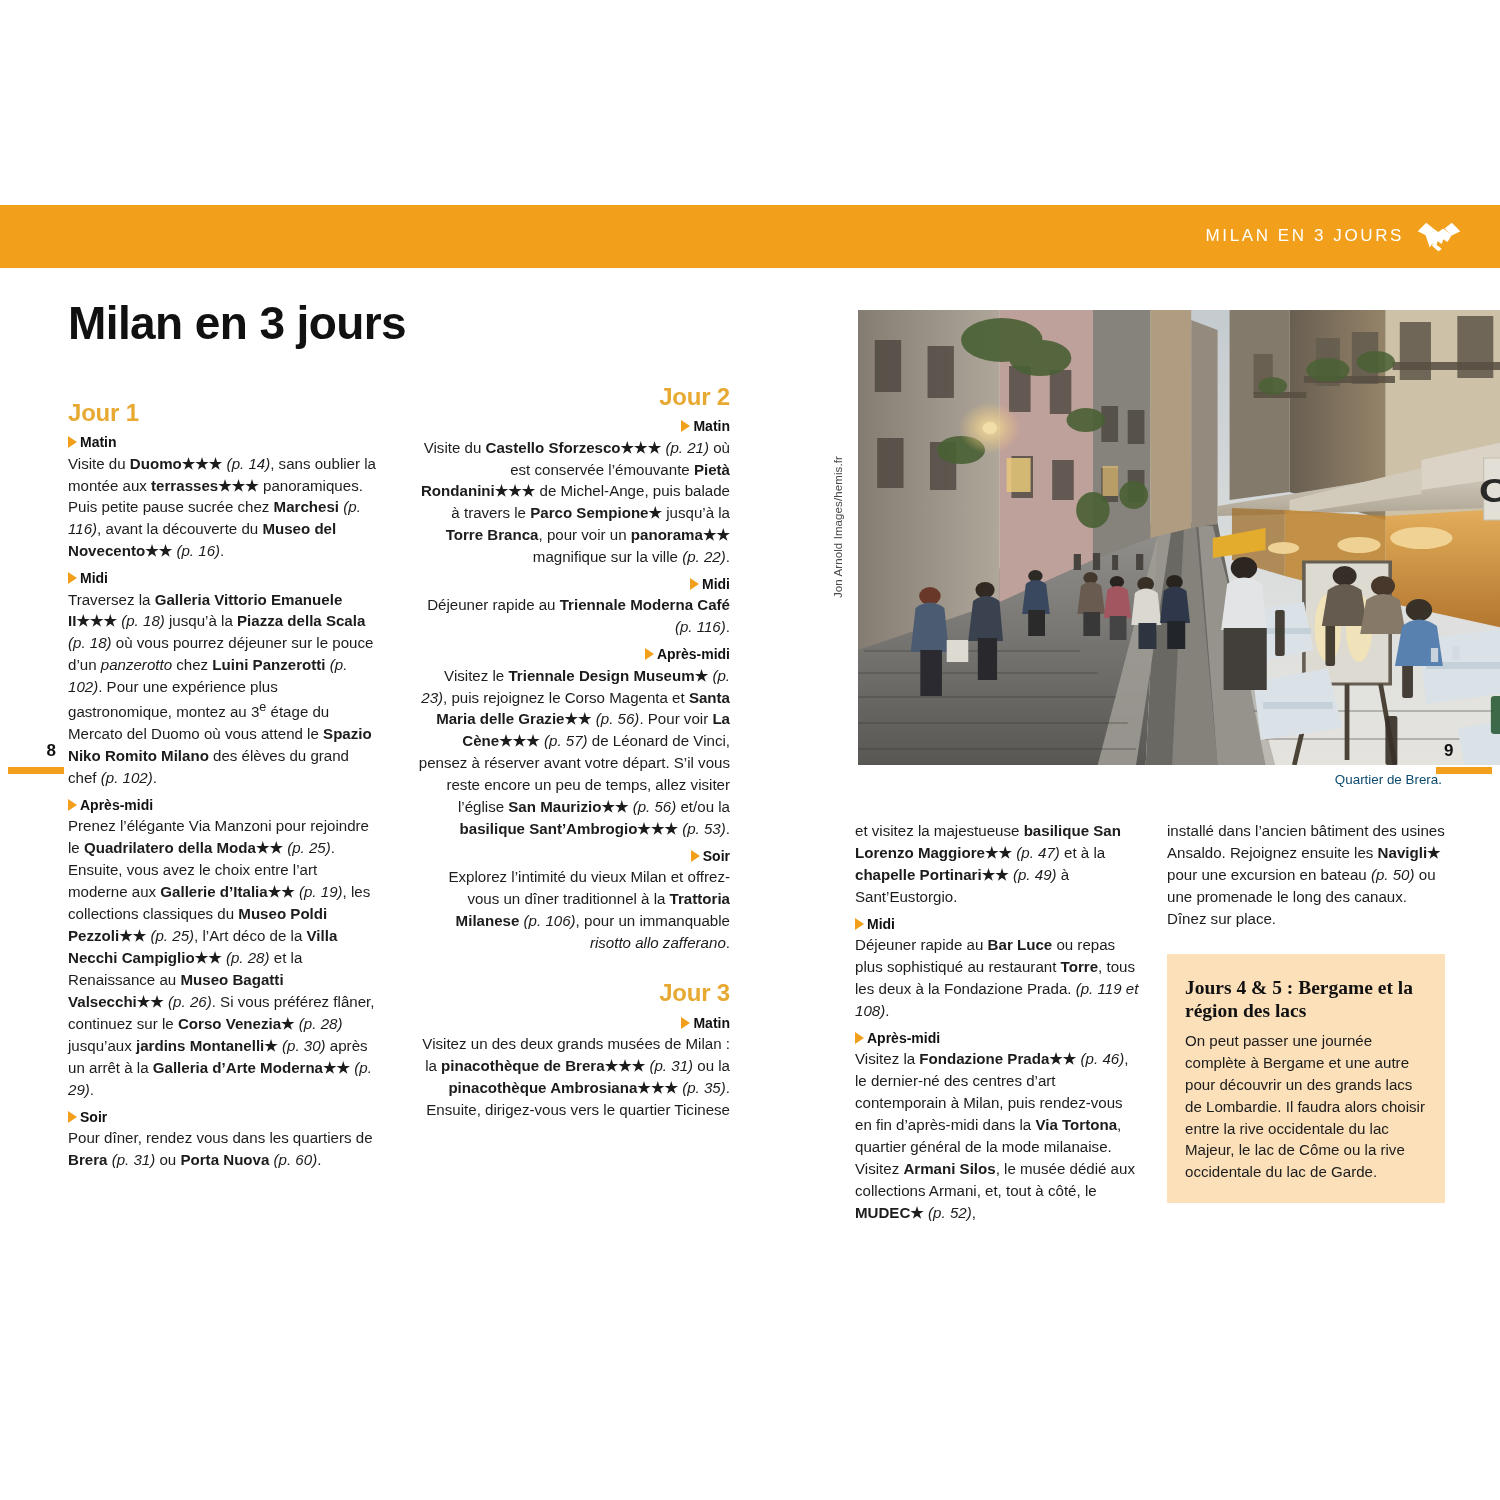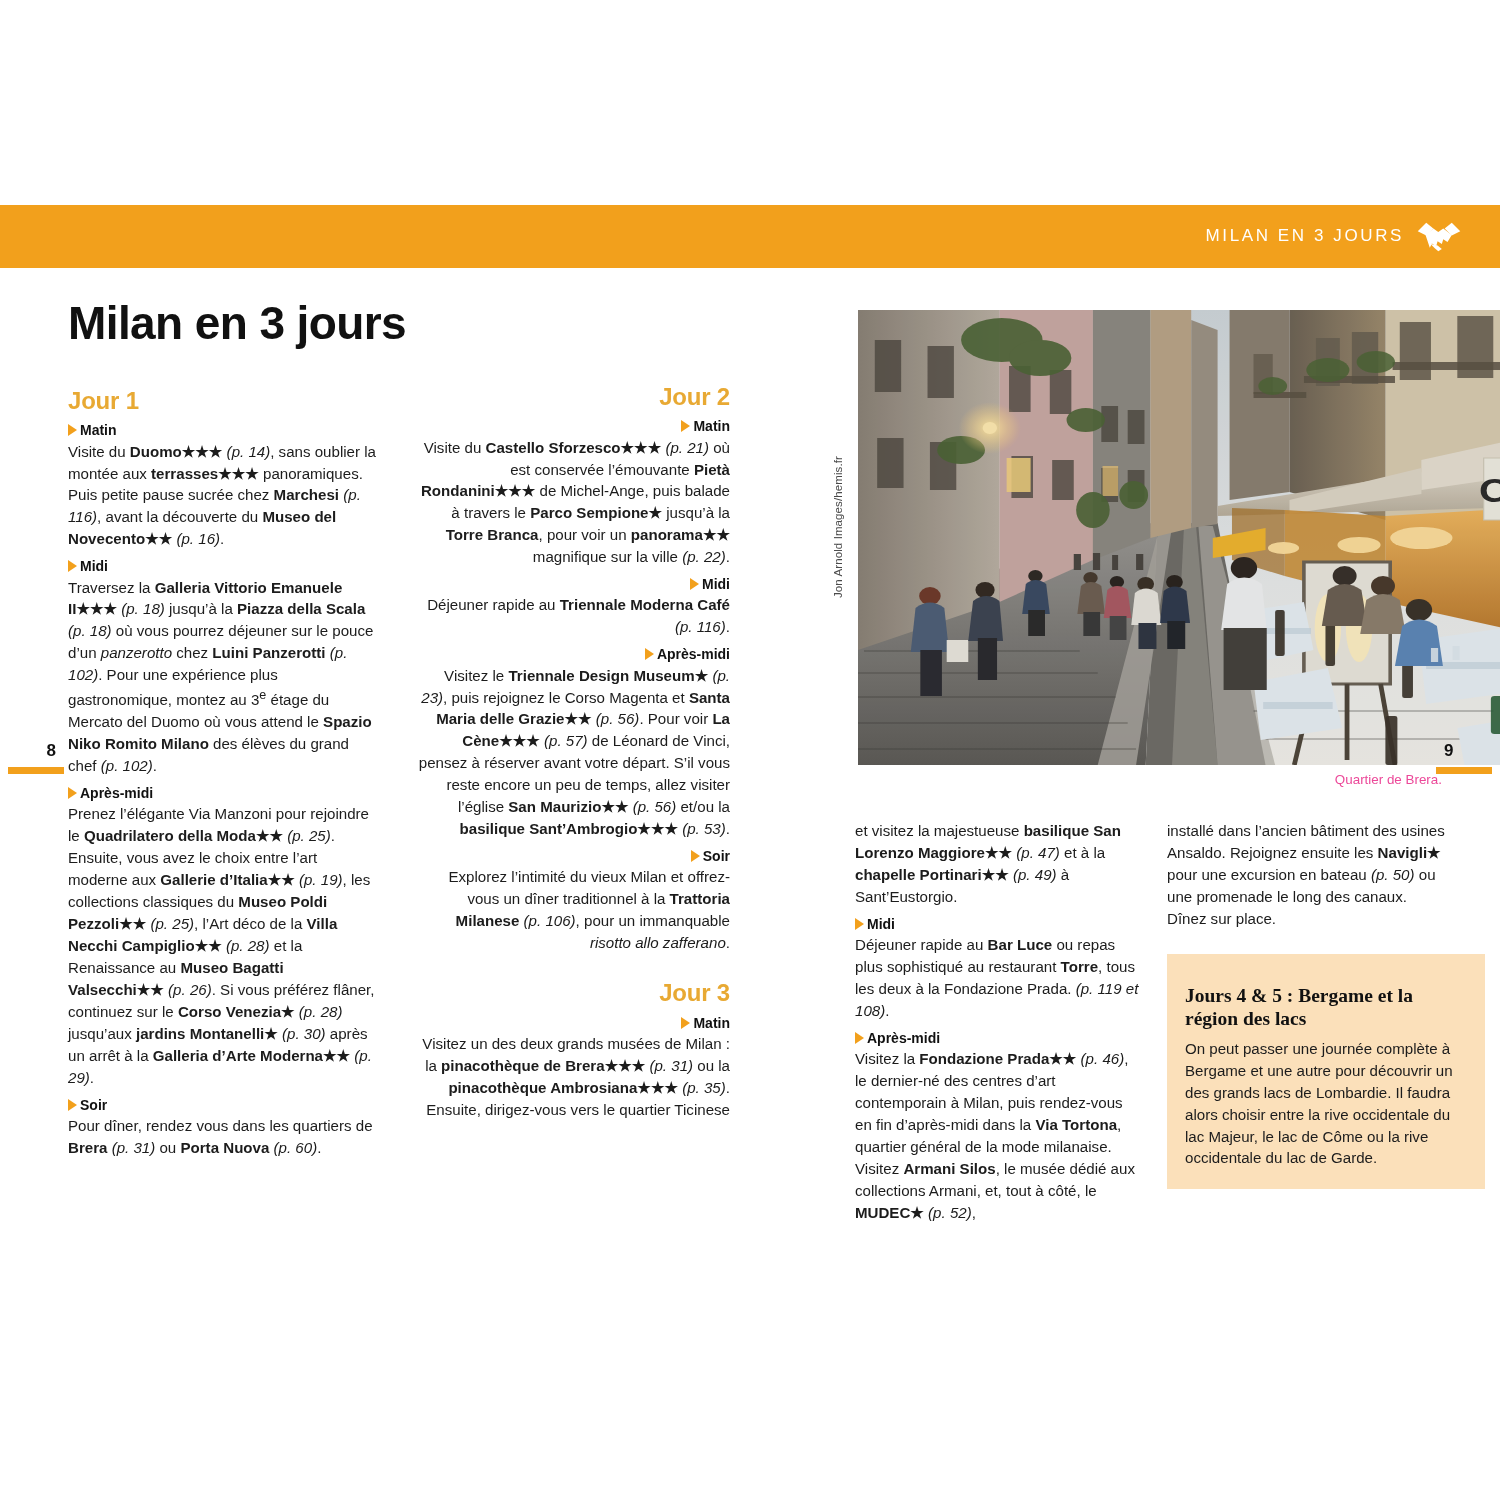--- a/index.html
+++ b/index.html
@@ -70,21 +70,21 @@
   }
 
   
   .col {
     position: absolute;
     font-size: 15.1px;
     line-height: 1.455;
     color: #1c1c1c;
     text-align: left;
   }
-  .col-1 { left: 68px;  top: 120px; width: 312px; }
+  .col-1 { left: 68px;  top: 132px; width: 312px; }
   .col-2 { left: 418px; top: 116px; width: 312px; text-align: right; }
   .col-3 { left: 855px; top: 552px; width: 286px; }
   .col-4 { left: 1167px; top: 552px; width: 278px; }
 
   .day-heading {
     color: #E8A933;
     font-size: 24px;
     font-weight: 700;
     letter-spacing: -0.2px;
     margin: 0 0 5px 0;
@@ -137,31 +137,31 @@
     white-space: nowrap;
     letter-spacing: 0.1px;
   }
   .photo-caption {
     position: absolute;
     left: 858px;
     top: 504px;
     width: 584px;
     text-align: right;
     font-size: 13.4px;
-    color: #ec4899;
+    color: #0c4a6e;
   }
 
   
   .highlight-box {
     position: absolute;
     left: 1167px;
     top: 686px;
-    width: 318px;
+    width: 278px;
     background: #FBE0BA;
-    padding: 30px 18px 20px 18px;
+    padding: 22px 18px 20px 18px;
     box-sizing: border-box;
   }
   .highlight-title {
     font-family: "Liberation Serif", serif;
     font-weight: 700;
     font-size: 19.5px;
     line-height: 1.18;
     color: #111111;
     margin: 0 0 8px 0;
   }

